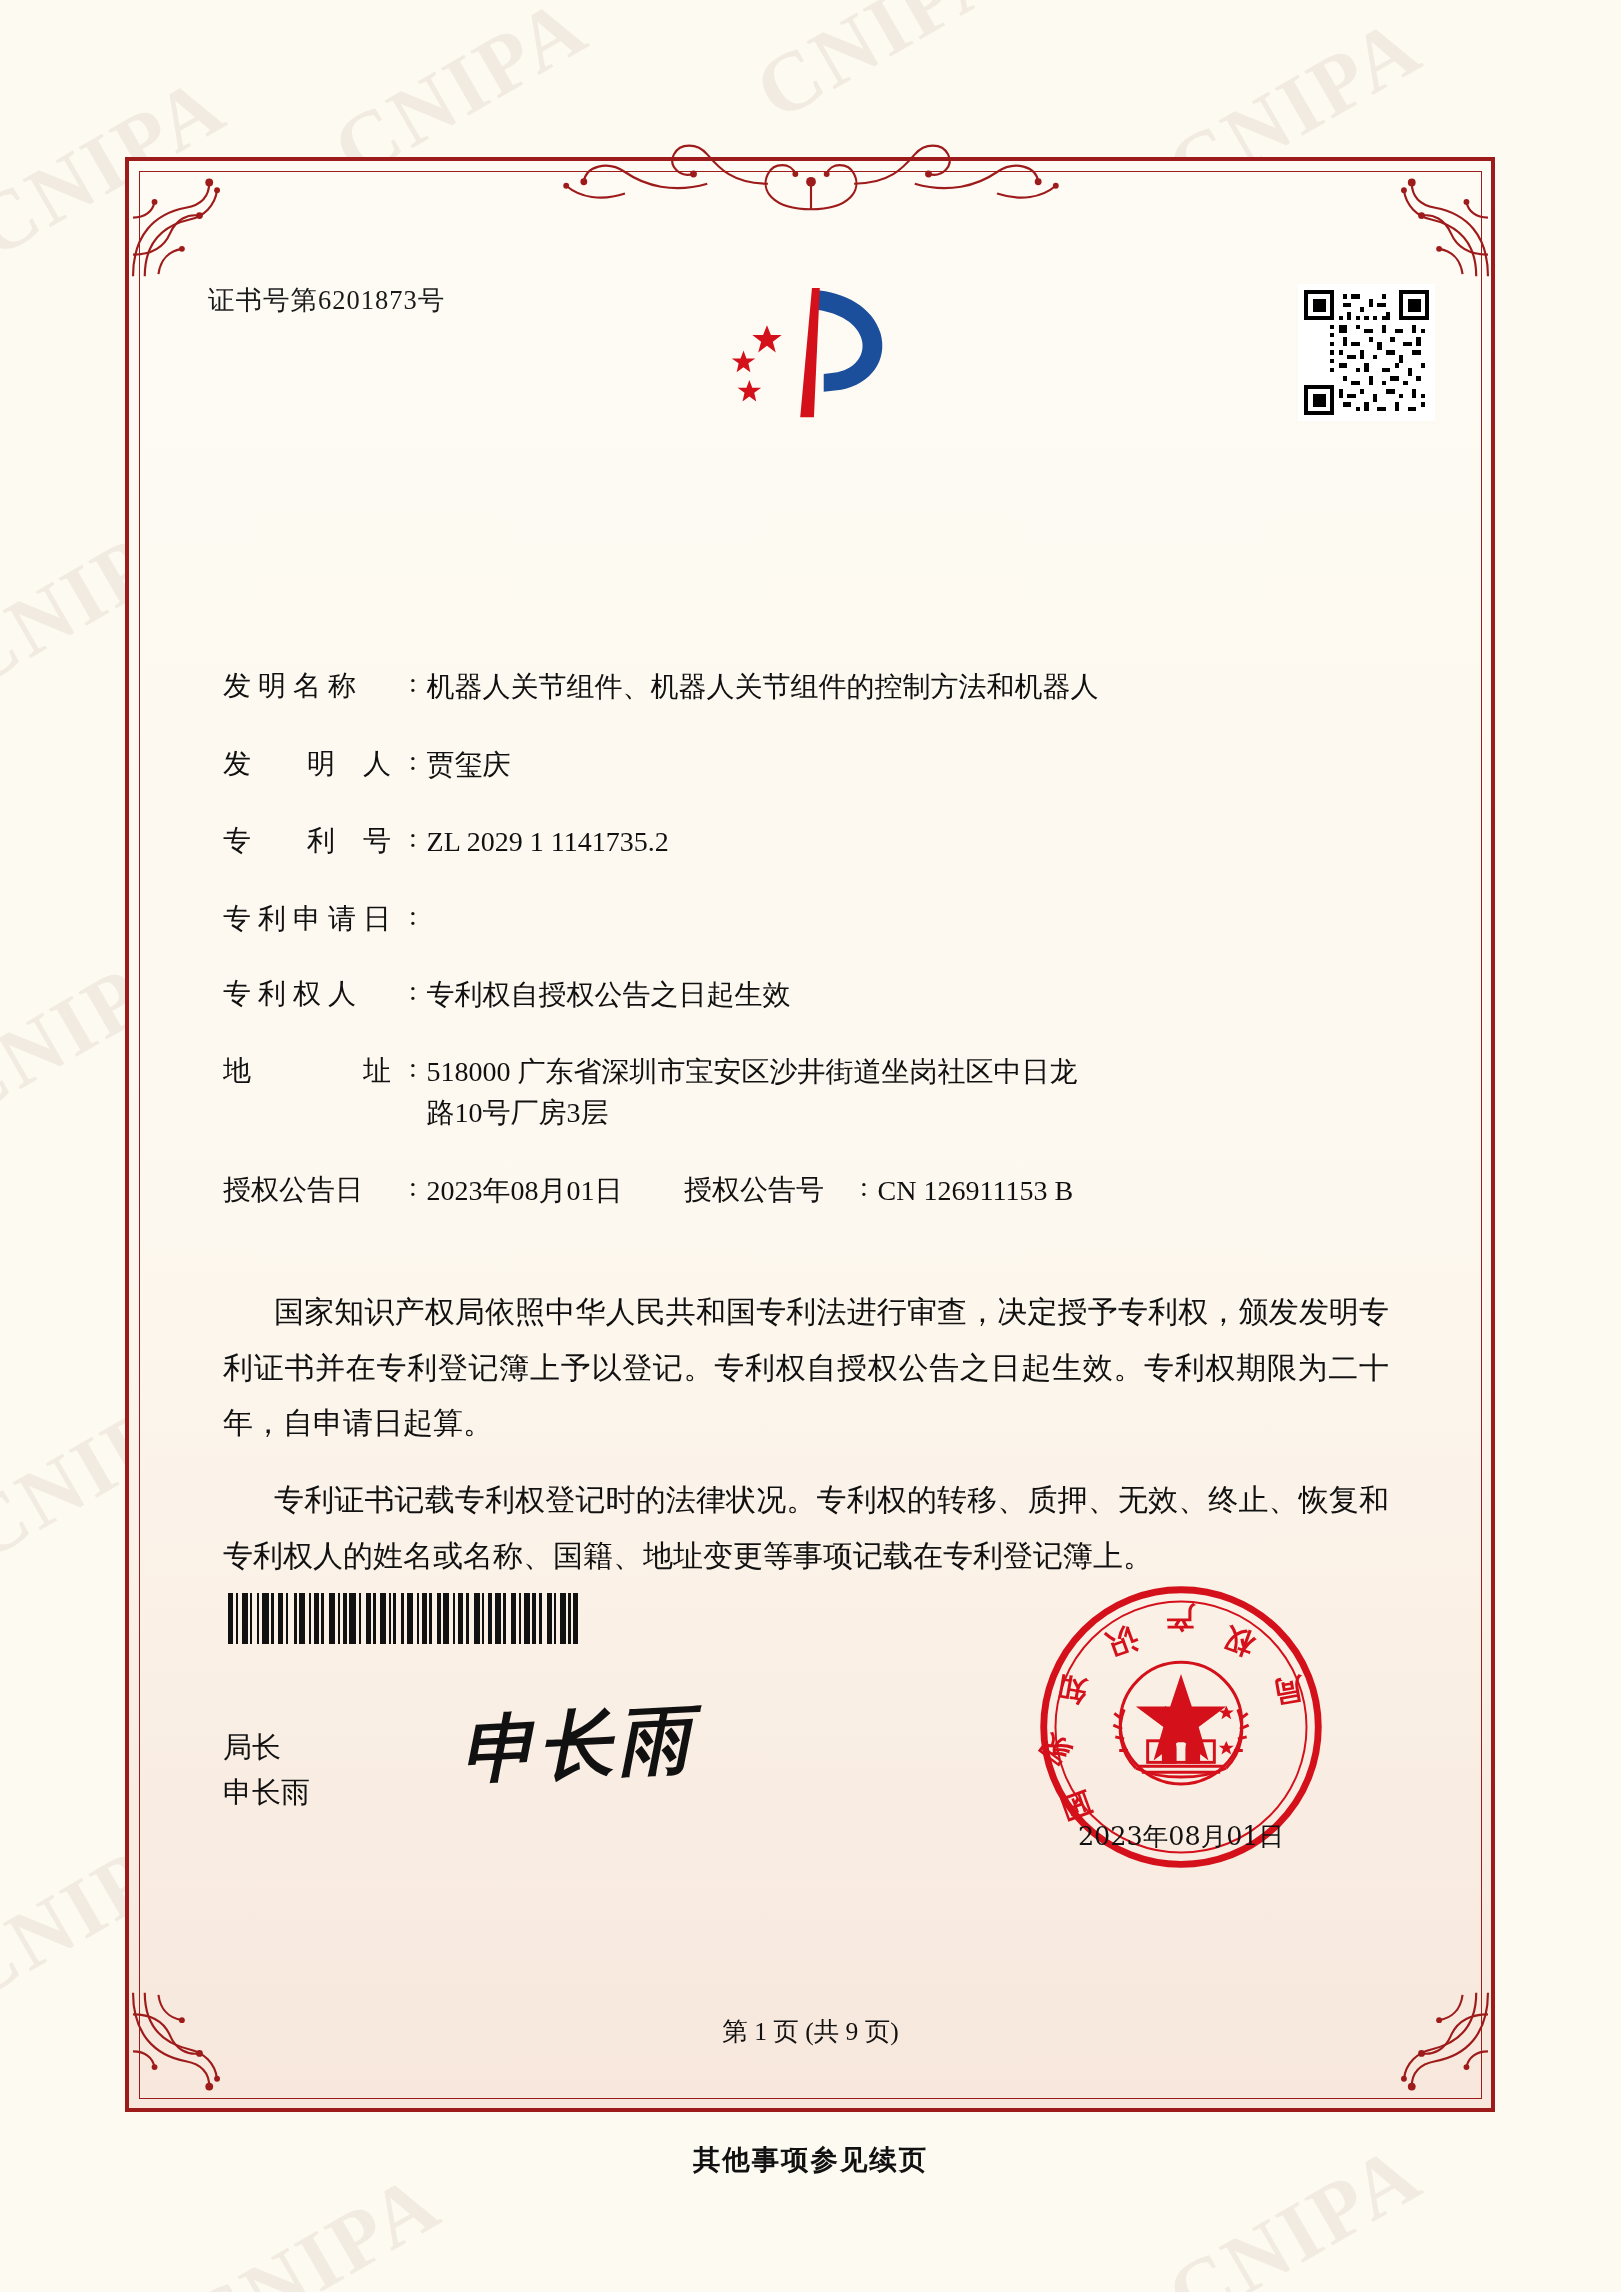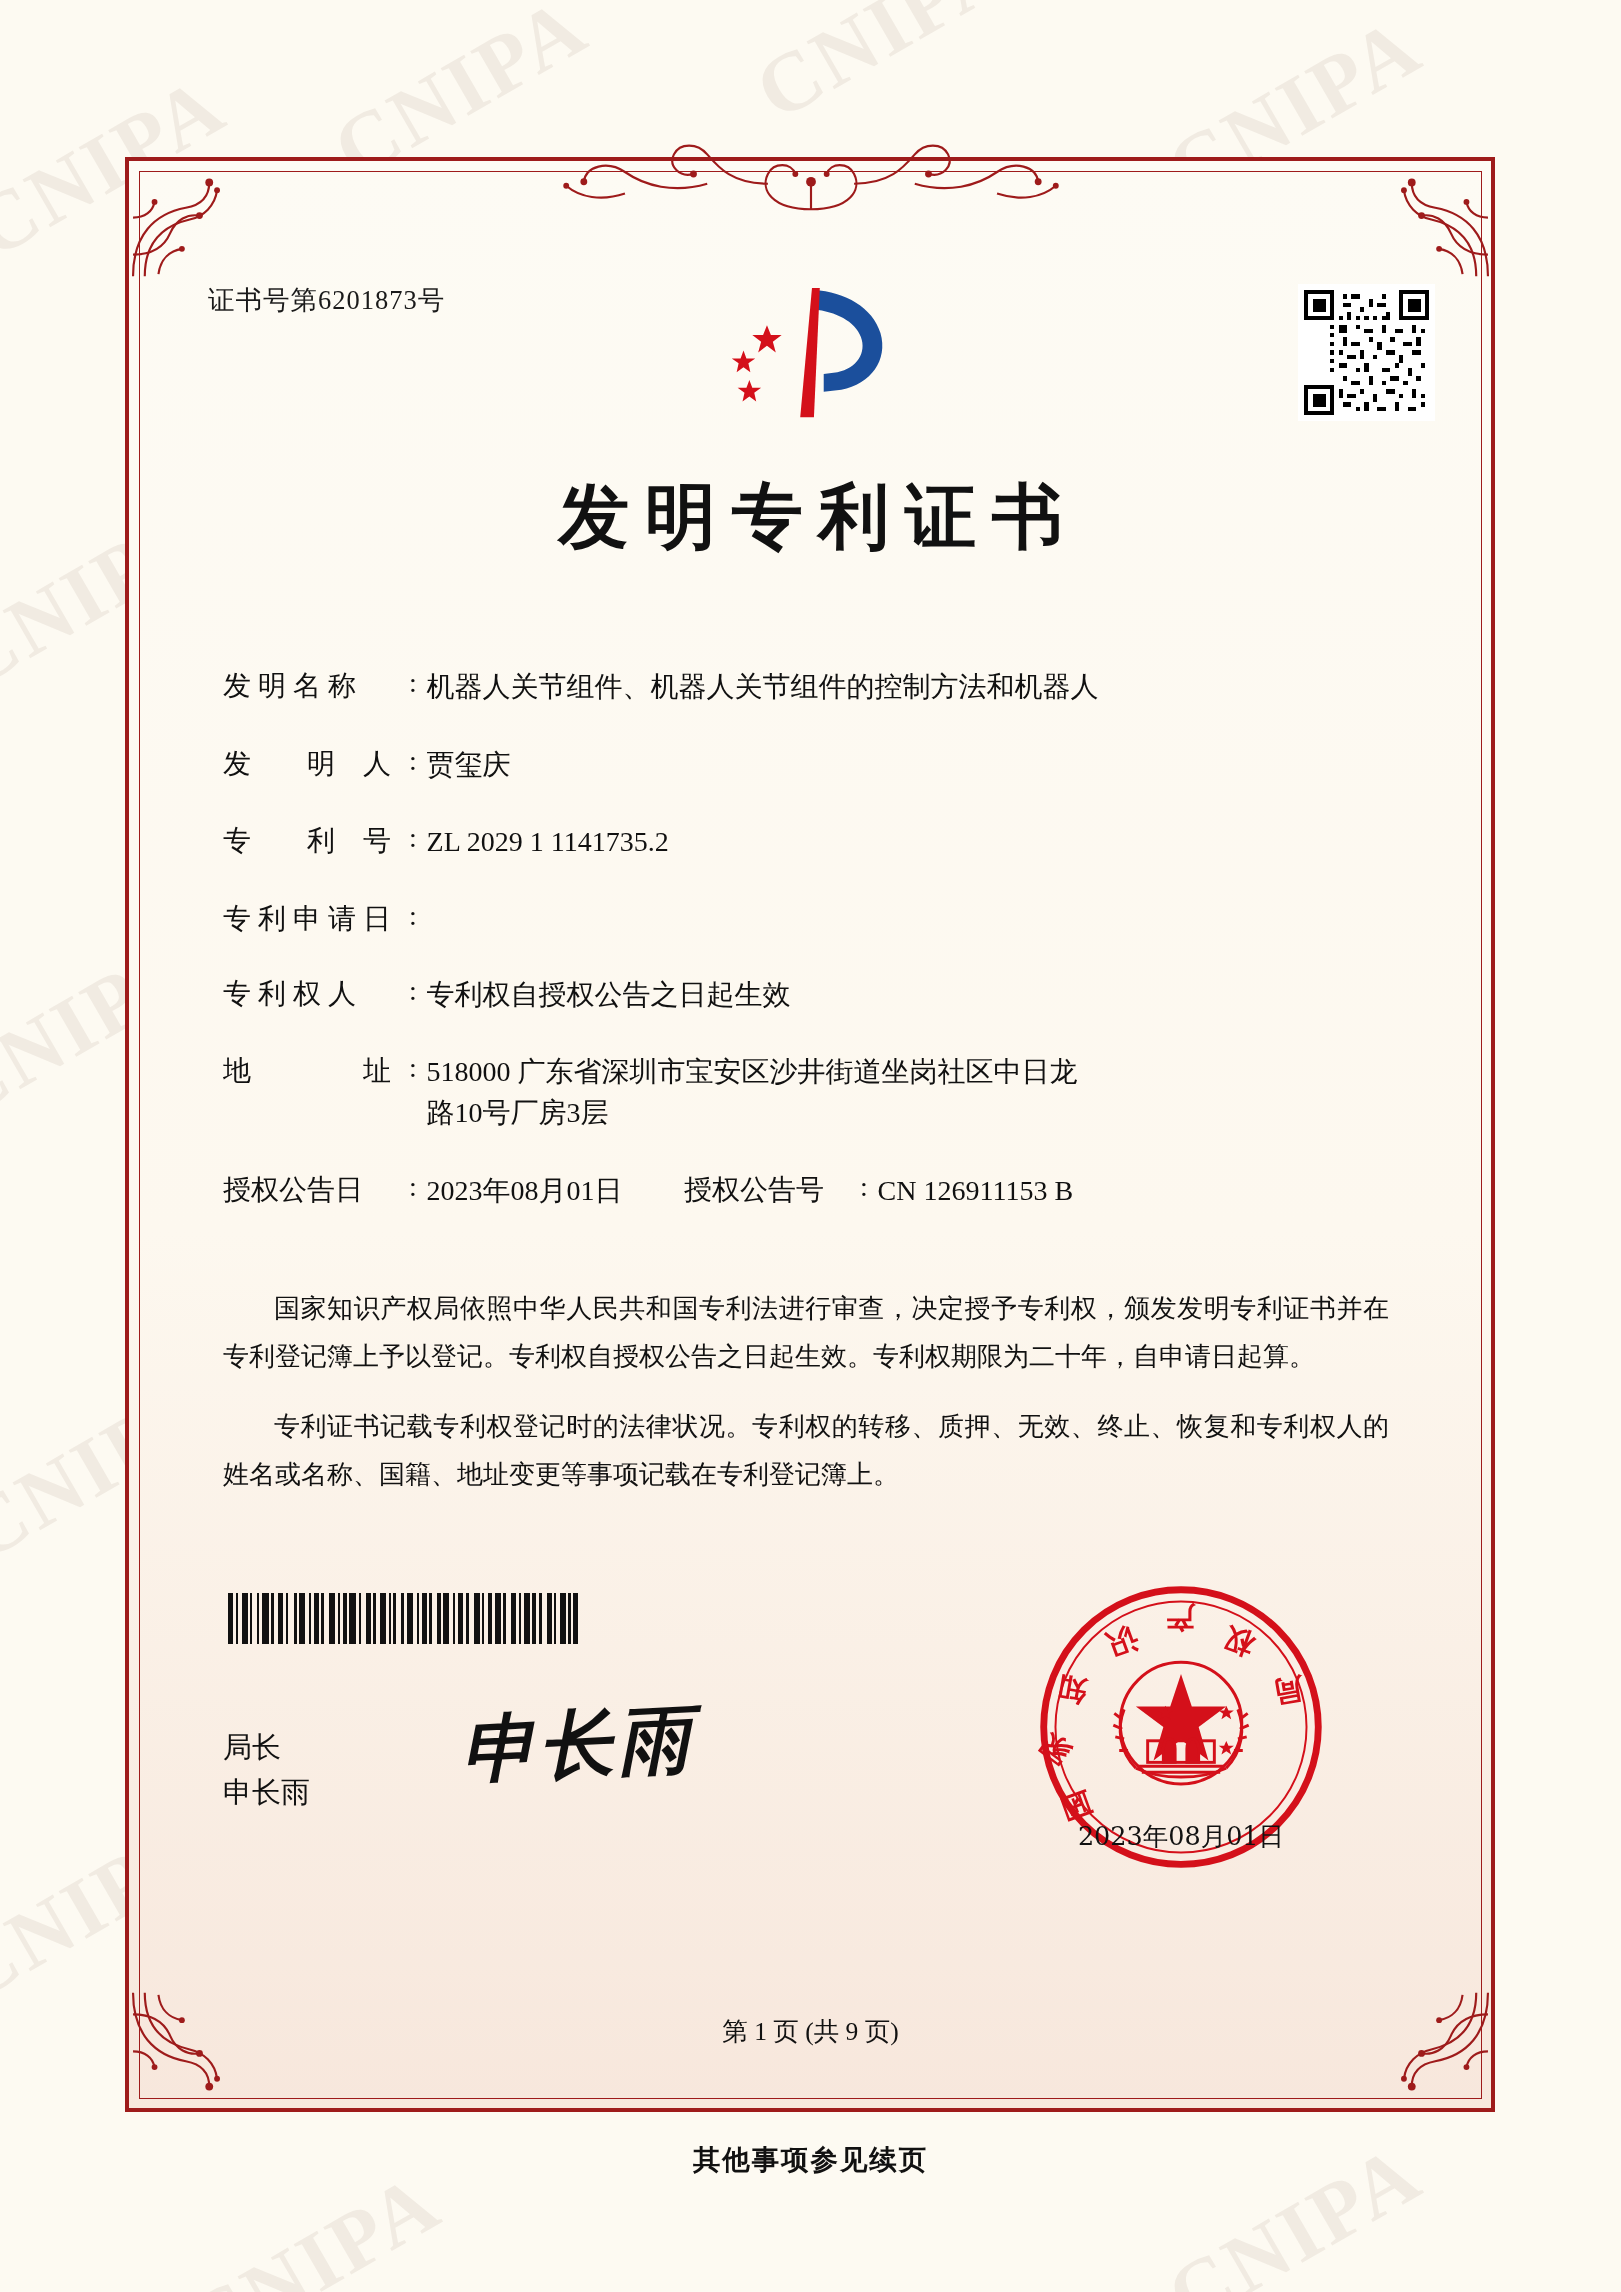--- a/index.html
+++ b/index.html
@@ -171,21 +171,21 @@
   .announce-left { width: 461px; flex: 0 0 461px; display: flex; }
   .announce-right { display: flex; justify-content: center; }
   .announce-right .field-label { width: 176px; flex: 0 0 176px; }
 
   
   .paragraphs {
     position: absolute;
     left: 223px;
     top: 1284px;
     width: 1166px;
-    font-size: 26px;
+    font-size: 30px;
     line-height: 1.85;
     color: #111;
     font-family: "DejaVu Serif", "Liberation Serif", serif;
   }
   .paragraphs p {
     margin: 0 0 21.6px 0;
     text-indent: 51px;
     text-align: justify;
   }
 
@@ -501,21 +501,20 @@
           <rect x="12" y="27" width="1" height="1"></rect>
         <rect x="14" y="26" width="1" height="2"></rect>
           <rect x="17" y="27" width="2" height="1"></rect>
         <rect x="21" y="26" width="1" height="2"></rect>
           <rect x="24" y="27" width="2" height="1"></rect>
         <rect x="27" y="26" width="1" height="1"></rect>
       </g>
     </svg>
   </div>
 
-  <div class="main-title">发明专利证书</div>
 
   <div class="fields">
 
     <div class="field-row">
       <span class="field-label">发 明 名 称</span>
       <span class="field-colon">:</span>
       <span class="field-value">机器人关节组件、机器人关节组件的控制方法和机器人</span>
     </div>
 
     <div class="field-row">

